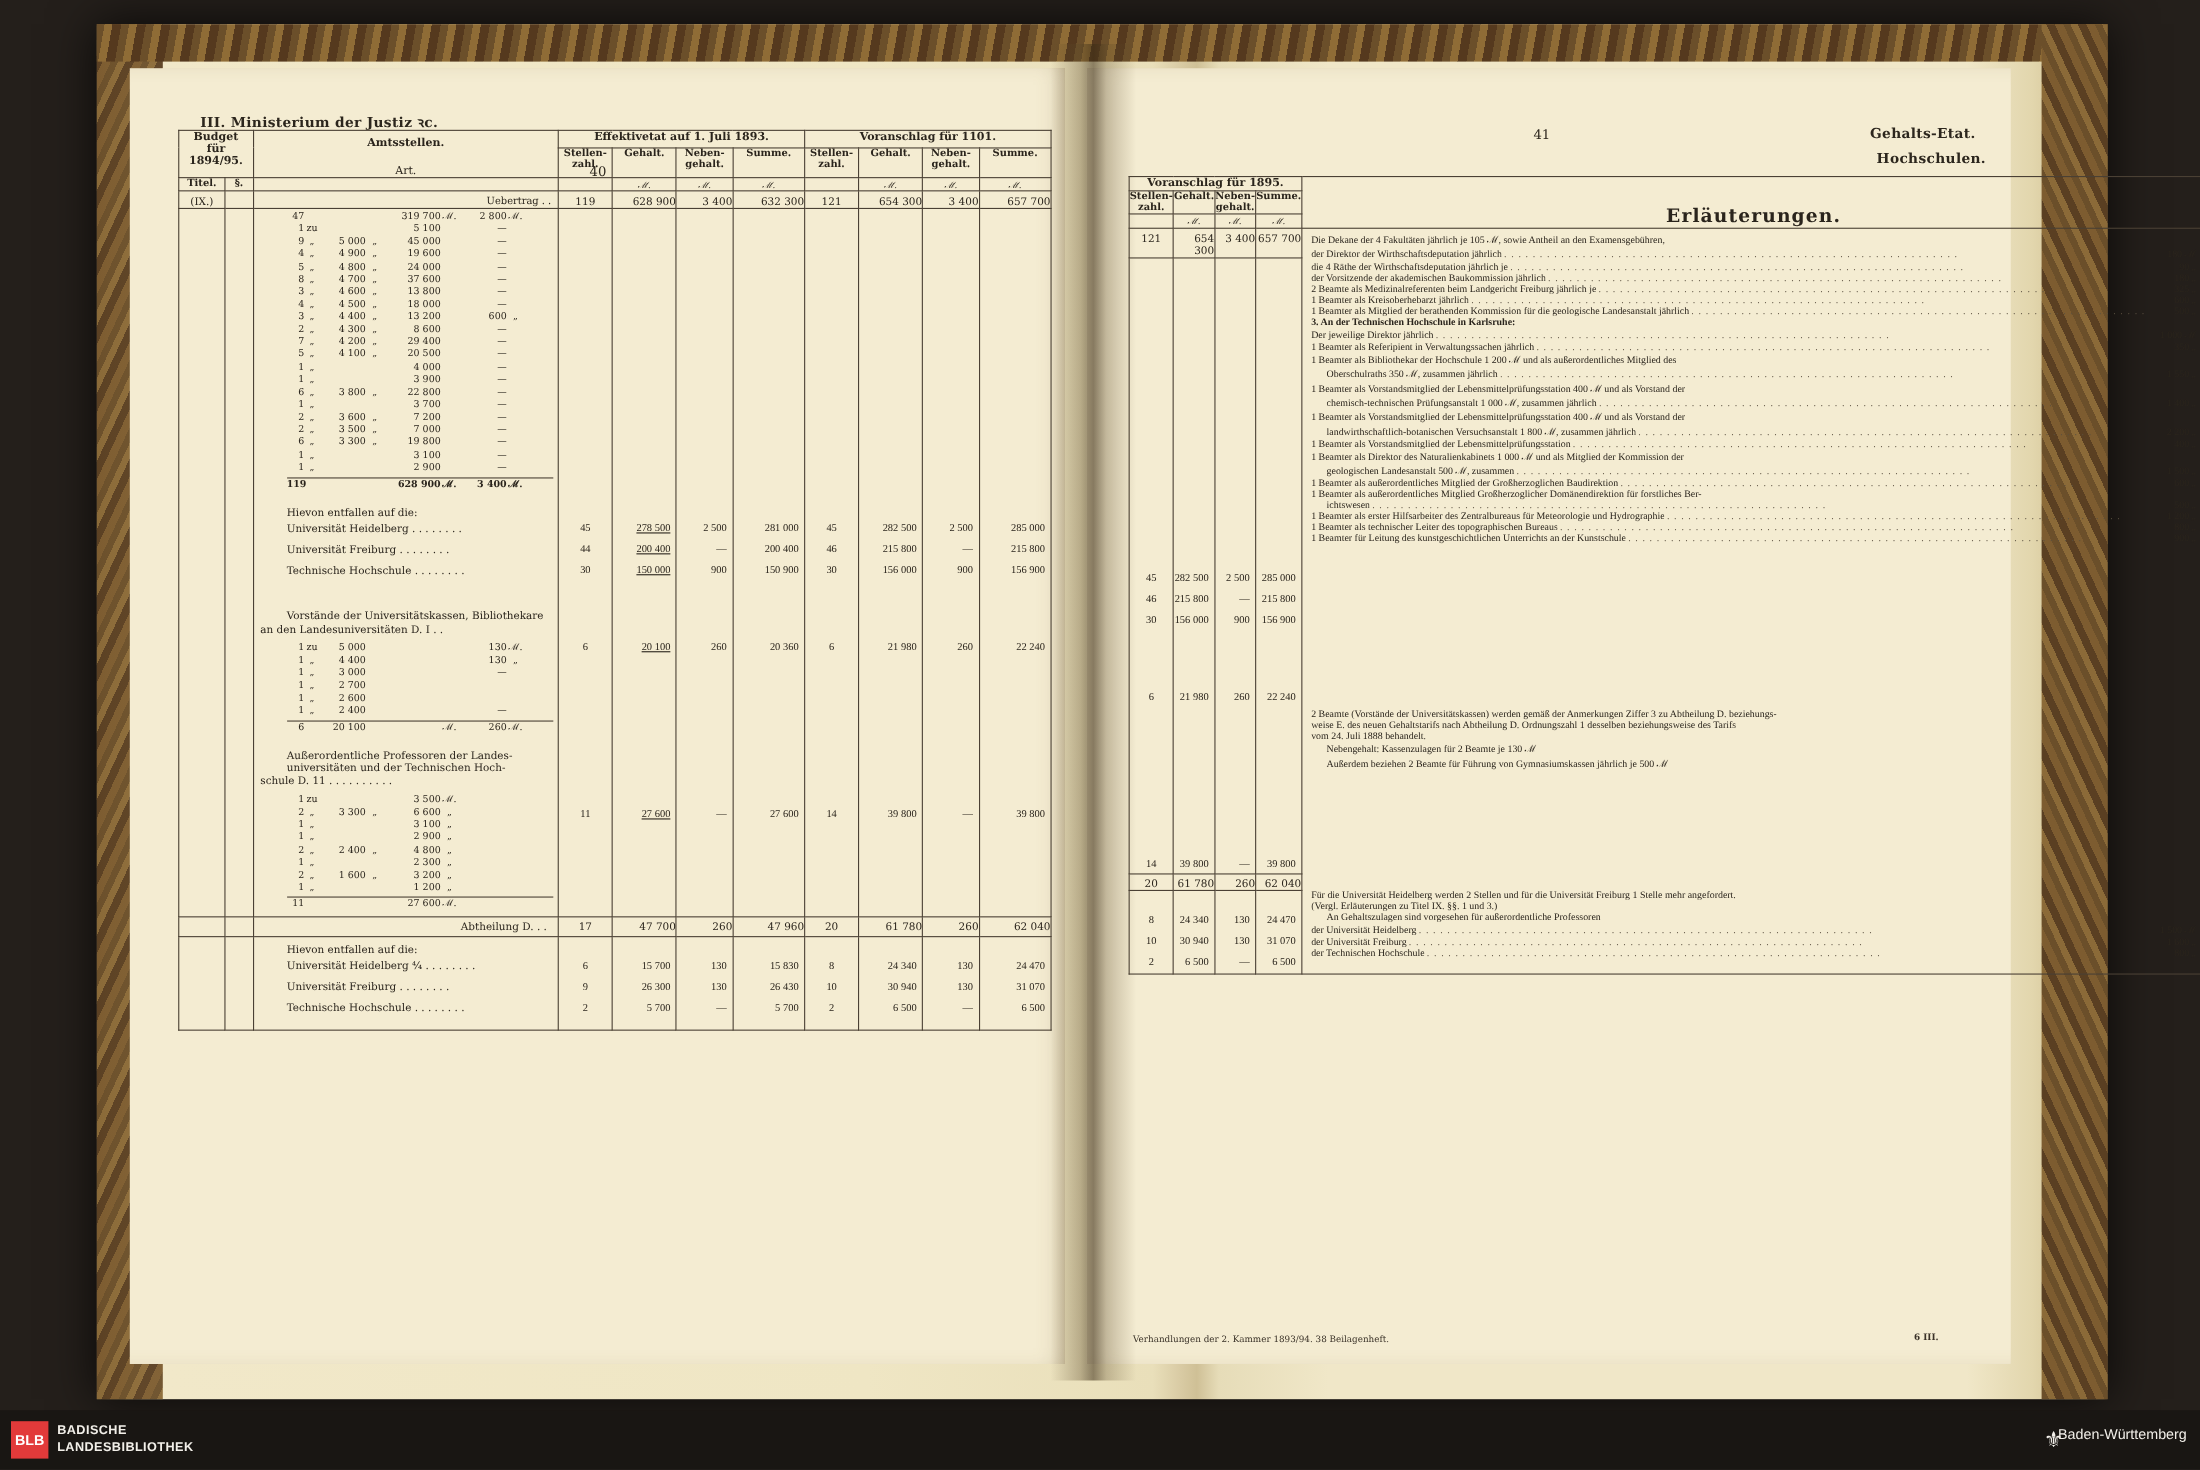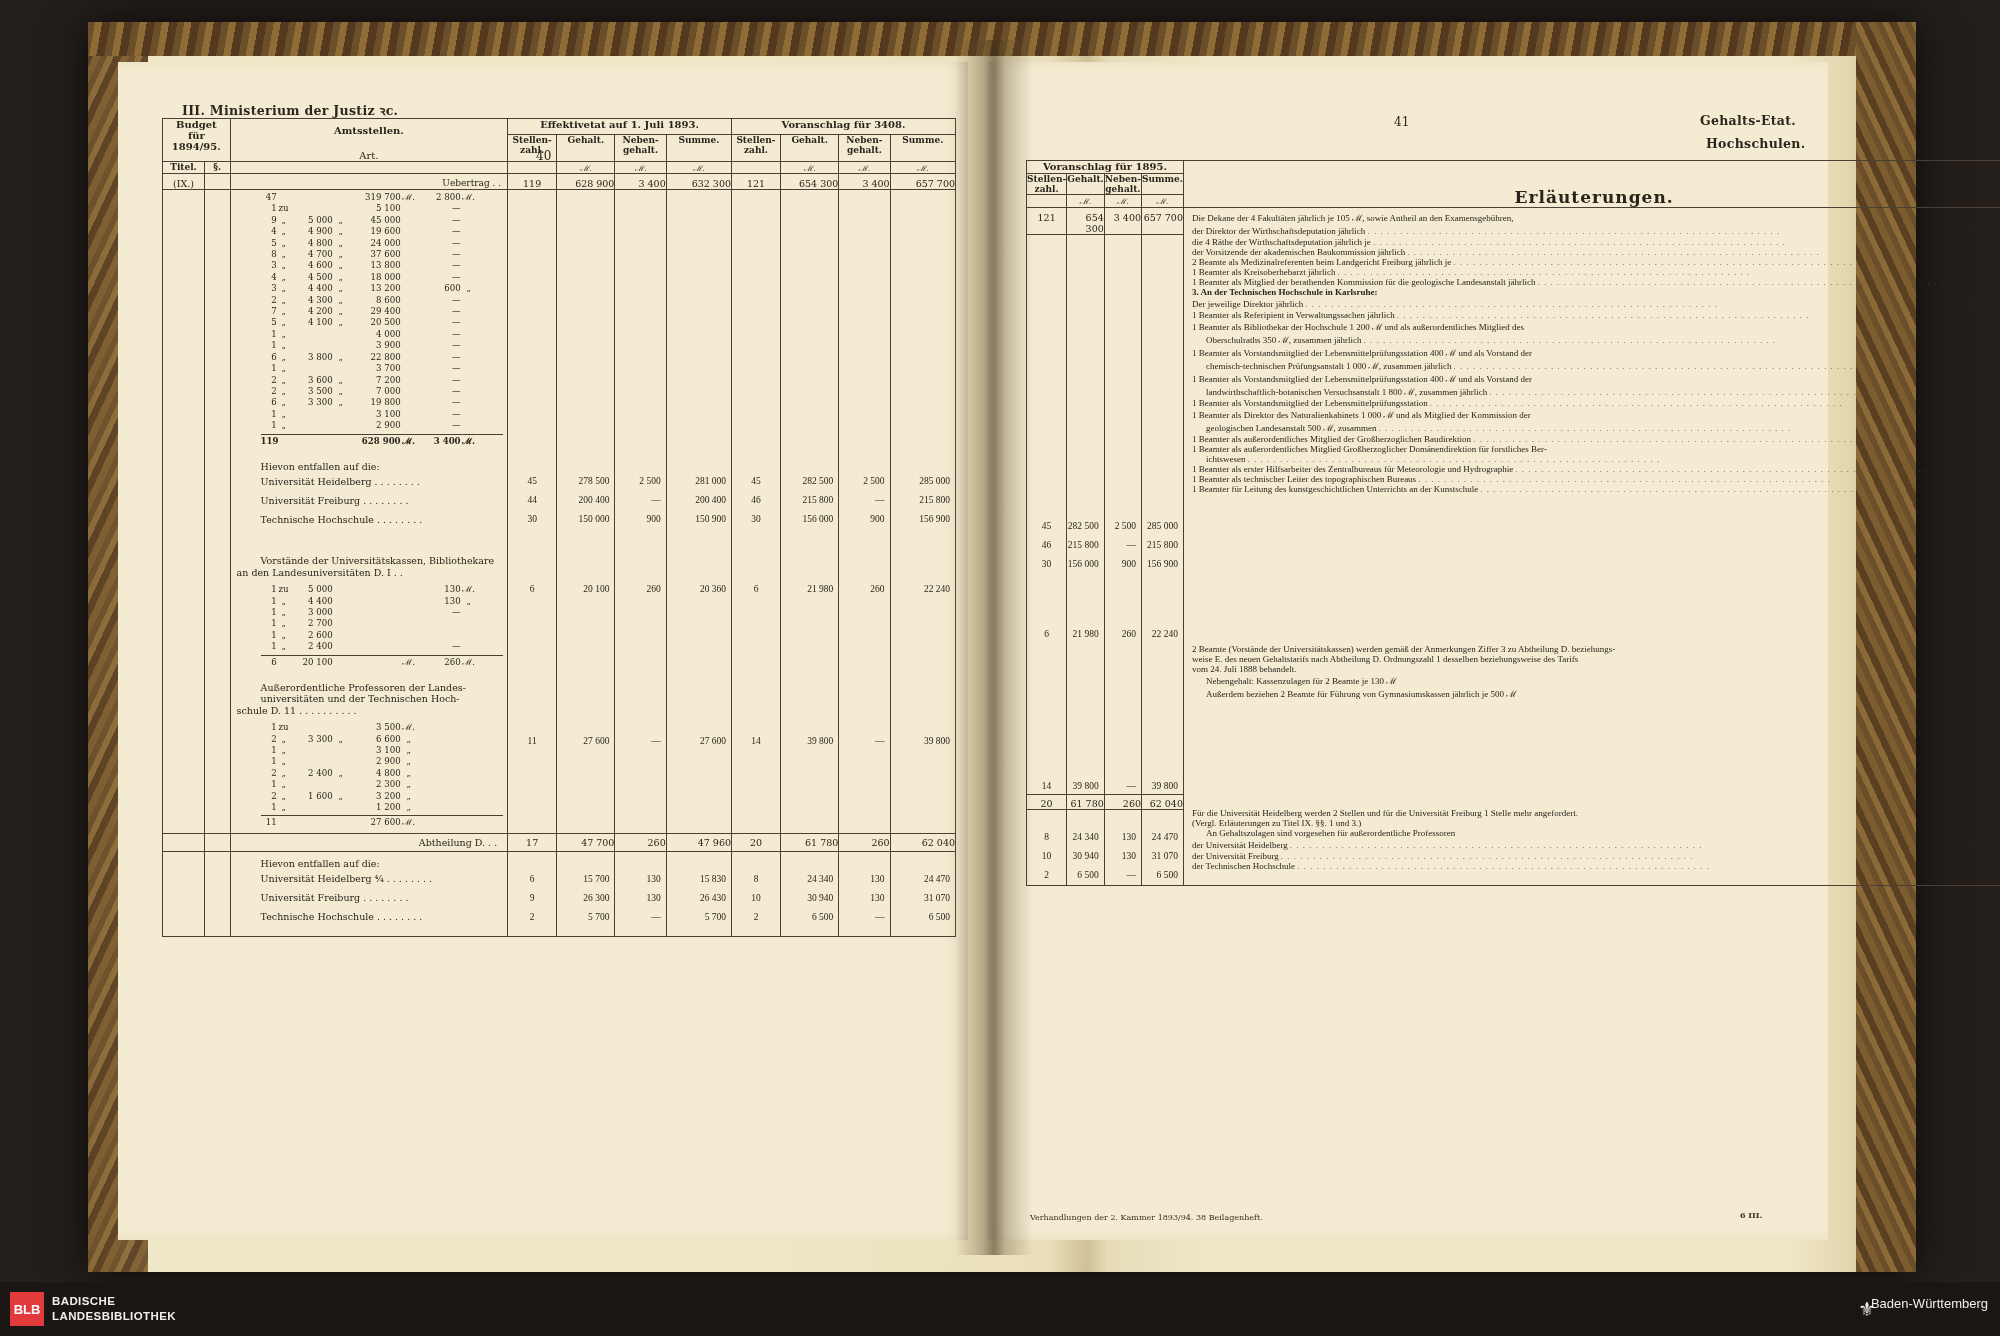--- a/index.html
+++ b/index.html
@@ -112,21 +112,21 @@
       <td colspan="2" rowspan="2" class="hcell fr">
         <div>Budget</div>
         <div>für</div>
         <div>1894/95.</div>
       </td>
       <td rowspan="2" class="hcell fr">
         <div style="margin-top:6px">Amtsstellen.</div>
         <div style="margin-top:14px;font-weight:normal">Art.</div>
       </td>
       <td colspan="4" class="hcell fr">Effektivetat auf 1. Juli 1893.</td>
-      <td colspan="4" class="hcell fr">Voranschlag für 3408.</td>
+      <td colspan="4" class="hcell fr">Voranschlag für 1101.</td>
     </tr>
     <tr>
       <td class="hcell small fr">
         <div>Stellen-</div>
         <div>zahl.</div>
       </td>
       <td class="hcell small fr">Gehalt.</td>
       <td class="hcell small fr">
         <div>Neben-</div>
         <div>gehalt.</div>
@@ -243,21 +243,21 @@
               <div style="font-size: 9.5px; line-height: 19px; text-align: center; padding-right: 0px;">45</div>
               <div style="font-size: 9.5px; line-height: 19px; text-align: center; padding-right: 0px;">44</div>
               <div style="font-size: 9.5px; line-height: 19px; text-align: center; padding-right: 0px;">30</div>
               <div style="height: 52px;"></div>
               <div style="font-size: 9.5px; line-height: 16px; text-align: center; padding-right: 0px;">6</div>
               <div style="height: 136px;"></div>
               <div style="font-size: 9.5px; line-height: 16px; text-align: center; padding-right: 0px;">11</div>
             </div>
       </td>
       <td>
-        <div id="c_e_gehalt" style="padding-top: 281.8px;">
+        <div id="c_e_gehalt" style="padding-top: 281.8px; text-decoration: underline;">
               <div style="font-size: 9.5px; line-height: 19px; text-align: right; padding-right: 5px;">278 500</div>
               <div style="font-size: 9.5px; line-height: 19px; text-align: right; padding-right: 5px;">200 400</div>
               <div style="font-size: 9.5px; line-height: 19px; text-align: right; padding-right: 5px;">150 000</div>
               <div style="height: 52px;"></div>
               <div style="font-size: 9.5px; line-height: 16px; text-align: right; padding-right: 5px;">20 100</div>
               <div style="height: 136px;"></div>
               <div style="font-size: 9.5px; line-height: 16px; text-align: right; padding-right: 5px;">27 600</div>
             </div>
       </td>
       <td>

